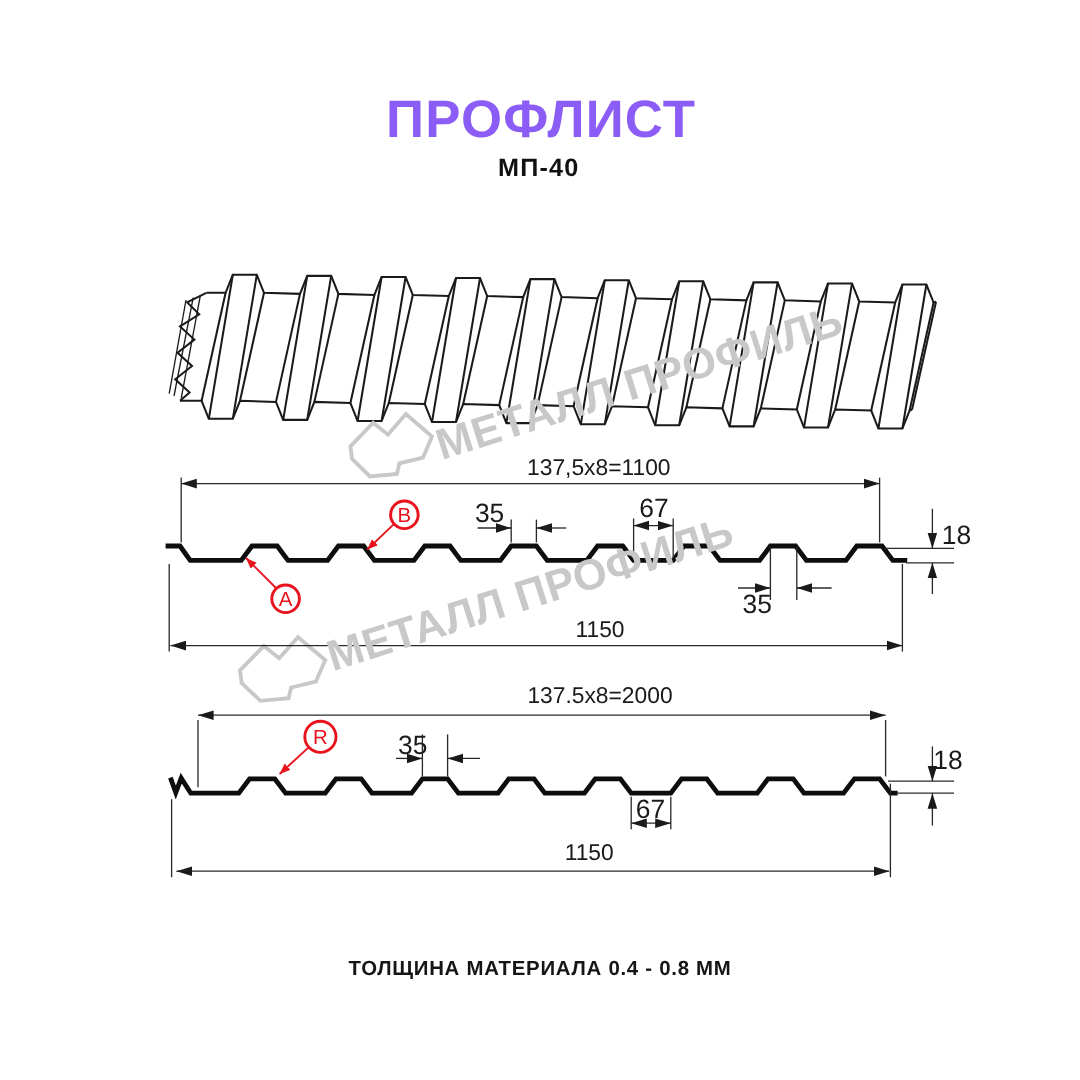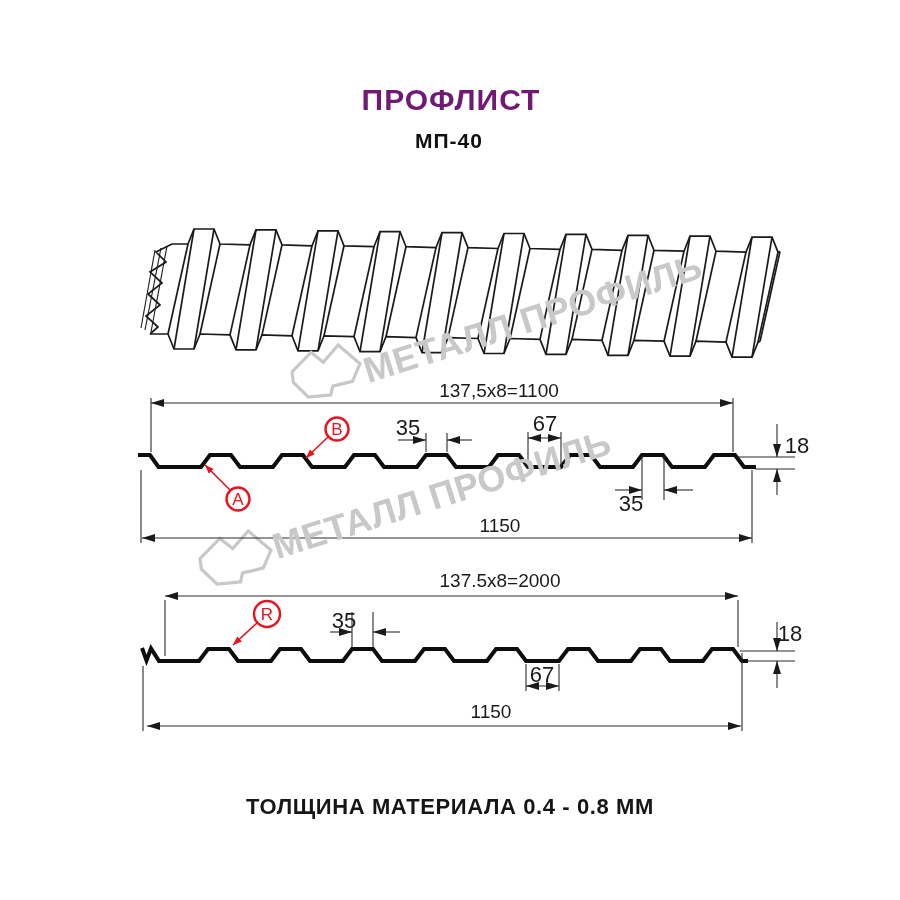--- a/index.html
+++ b/index.html
@@ -3,25 +3,25 @@
 <meta charset="utf-8">
 <style>
   html,body{margin:0;padding:0;background:#ffffff;}
   #canvas{position:relative;width:900px;height:900px;background:#fff;overflow:hidden;
           font-family:"Liberation Sans",sans-serif;}
   #lineart{position:absolute;left:0;top:0;z-index:1;}
   .wm-text{position:absolute;z-index:2;font-weight:bold;font-size:36px;letter-spacing:.5px;
            transform:rotate(-17.5deg);transform-origin:0 100%;white-space:nowrap;line-height:1;}
   .txt{position:absolute;z-index:3;transform:translate(-50%,-50%);color:#1a1a1a;
        white-space:nowrap;line-height:1;}
-  .page-title{font-size:30px;font-weight:800;letter-spacing:1px;color:#701a75;}
+  .page-title{font-size:44px;font-weight:800;letter-spacing:1px;color:#8b5cf6;}
   .page-subtitle{font-size:21px;font-weight:600;letter-spacing:1px;color:#111;}
   .dim{font-size:19px;margin-left:48px;}
   .dim-sm{font-size:22px;}
-  .footer-note{font-size:22px;font-weight:600;letter-spacing:.6px;color:#161616;}
+  .footer-note{font-size:17px;font-weight:600;letter-spacing:.6px;color:#161616;}
 </style>
 </head>
 <body>
 
 <div id="canvas">
 
   <svg id="lineart" width="900" height="900" viewBox="0 0 900 900">
     <defs>
       <marker id="ma" markerUnits="userSpaceOnUse" markerWidth="14" markerHeight="10" refX="13" refY="5" orient="auto-start-reverse">
         <path d="M0,1 L13,5 L0,9 Z" fill="#1a1a1a"></path>

